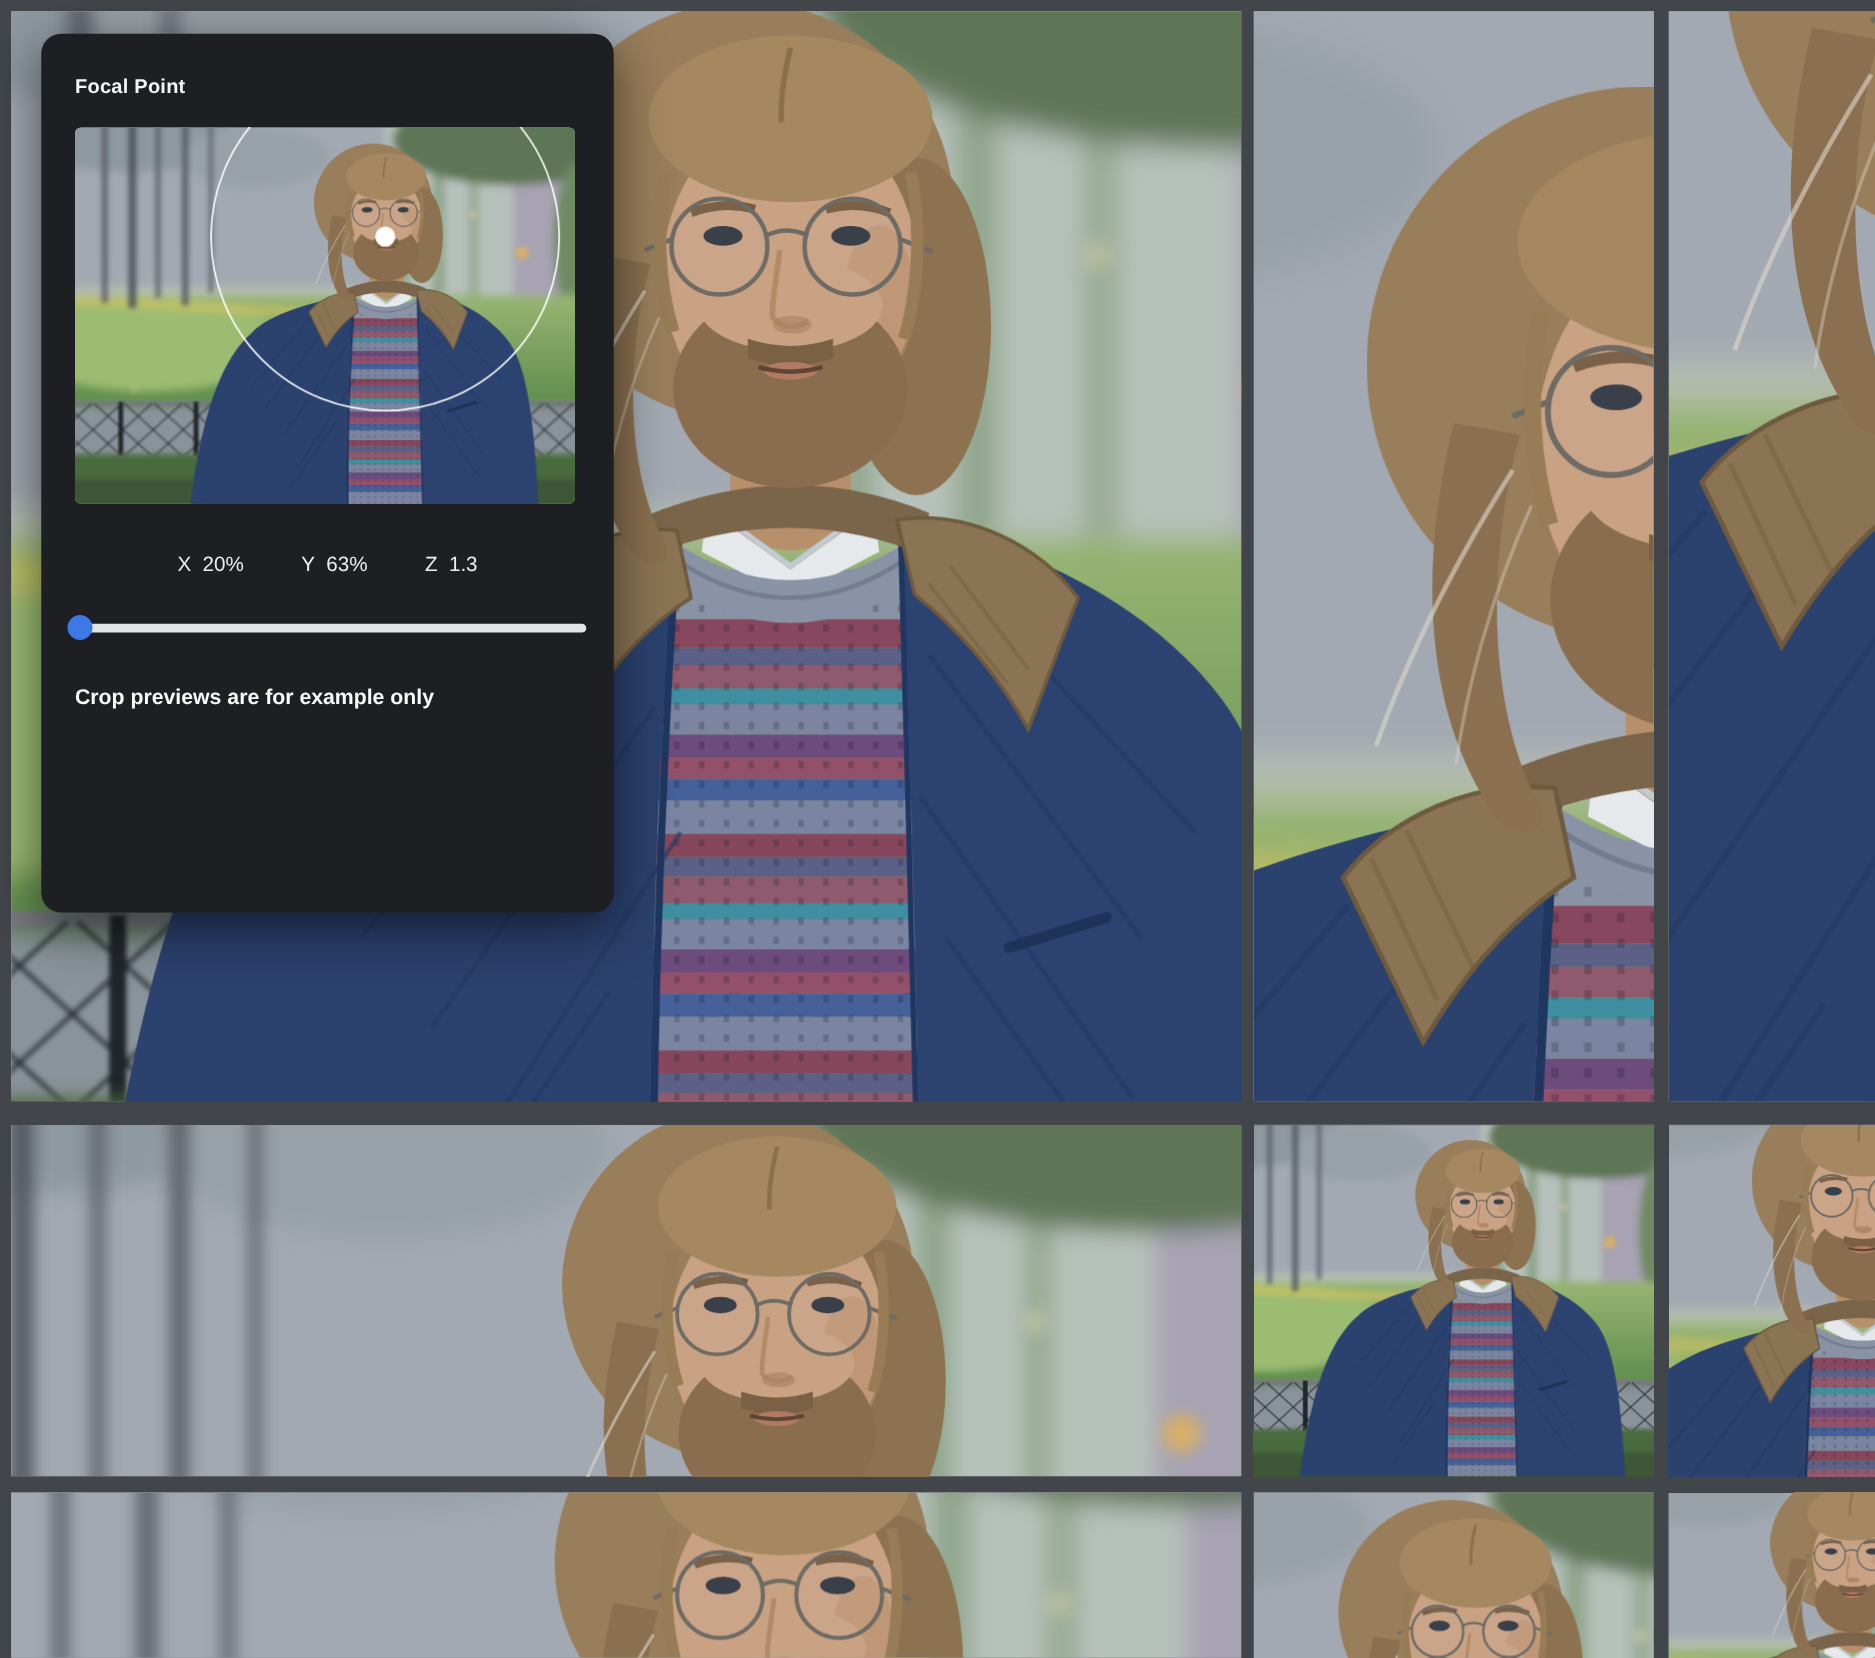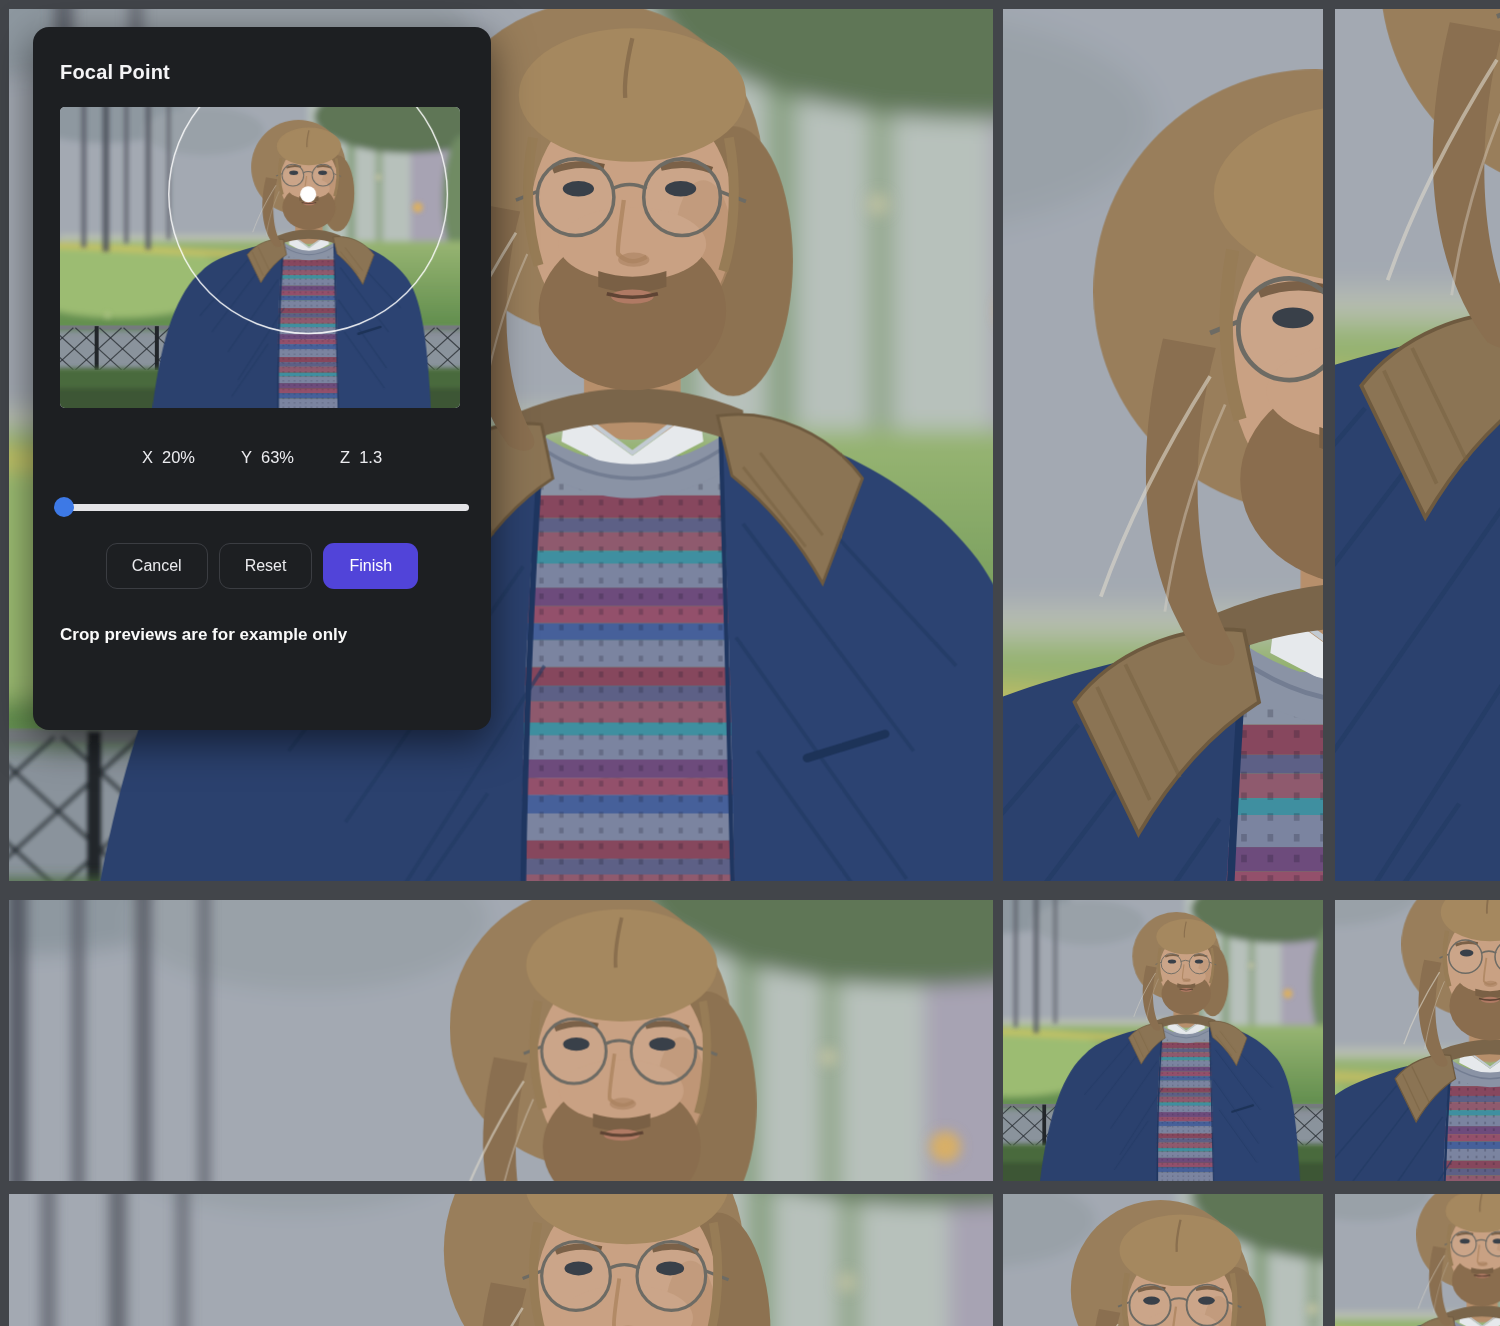--- a/index.html
+++ b/index.html
@@ -9,21 +9,21 @@
   }
   .tile{position:absolute;overflow:hidden;background:#9aa0a8}
   .tile svg{width:100%;height:100%;display:block}
 
   
   .panel{
     position:absolute;left:33px;top:27px;width:458px;height:703px;z-index:5;
     background:#1d1f22;border-radius:16px;box-sizing:border-box;padding:0 27px;
     box-shadow:0 12px 42px rgba(0,0,0,.55);
   }
-  .panel h1{margin:34px 0 0;font-size:20px;font-weight:700;color:#f4f4f6;letter-spacing:.2px}
+  .panel h1{margin:34px 0 0;font-size:16px;font-weight:700;color:#f4f4f6;letter-spacing:.2px}
   .panel .desc{margin:10px 0 0;font-size:15.5px;line-height:24px;color:#a2a3a9;white-space:pre-line}
   .preview{margin-top:23px;width:400px;height:301px;border-radius:5px;overflow:hidden;position:relative;background:#8d949c}
   .preview svg{width:100%;height:100%;display:block}
   .readouts{margin-top:40px;display:flex;justify-content:center;gap:46px;
     font-size:16.5px;color:#ececf0;font-weight:500}
   .readout{display:flex;gap:9px}
   .slider{margin-top:30px;margin-left:-5px;margin-right:-5px;position:relative;height:20px}
   .slider .track{position:absolute;top:7px;left:0;right:0;height:7px;border-radius:4px;background:#e4e4e7}
   .slider .thumb{position:absolute;top:0;left:-1px;width:20px;height:20px;border-radius:50%;background:#3d79e6}
   .buttons{margin-top:26px;display:flex;justify-content:center;gap:11px}
@@ -270,20 +270,15 @@
       <span>Z</span>
       <span>1.3</span>
     </div>
   </div>
 
   <div class="slider">
     <div class="track"></div>
     <div class="thumb"></div>
   </div>
 
-  <div class="buttons">
-    <button class="btn-ghost">Cancel</button>
-    <button class="btn-ghost">Reset</button>
-    <button class="btn-primary">Finish</button>
-  </div>
 
   <div class="note">Crop previews are for example only</div>
 </div>
 
 </body></html>

